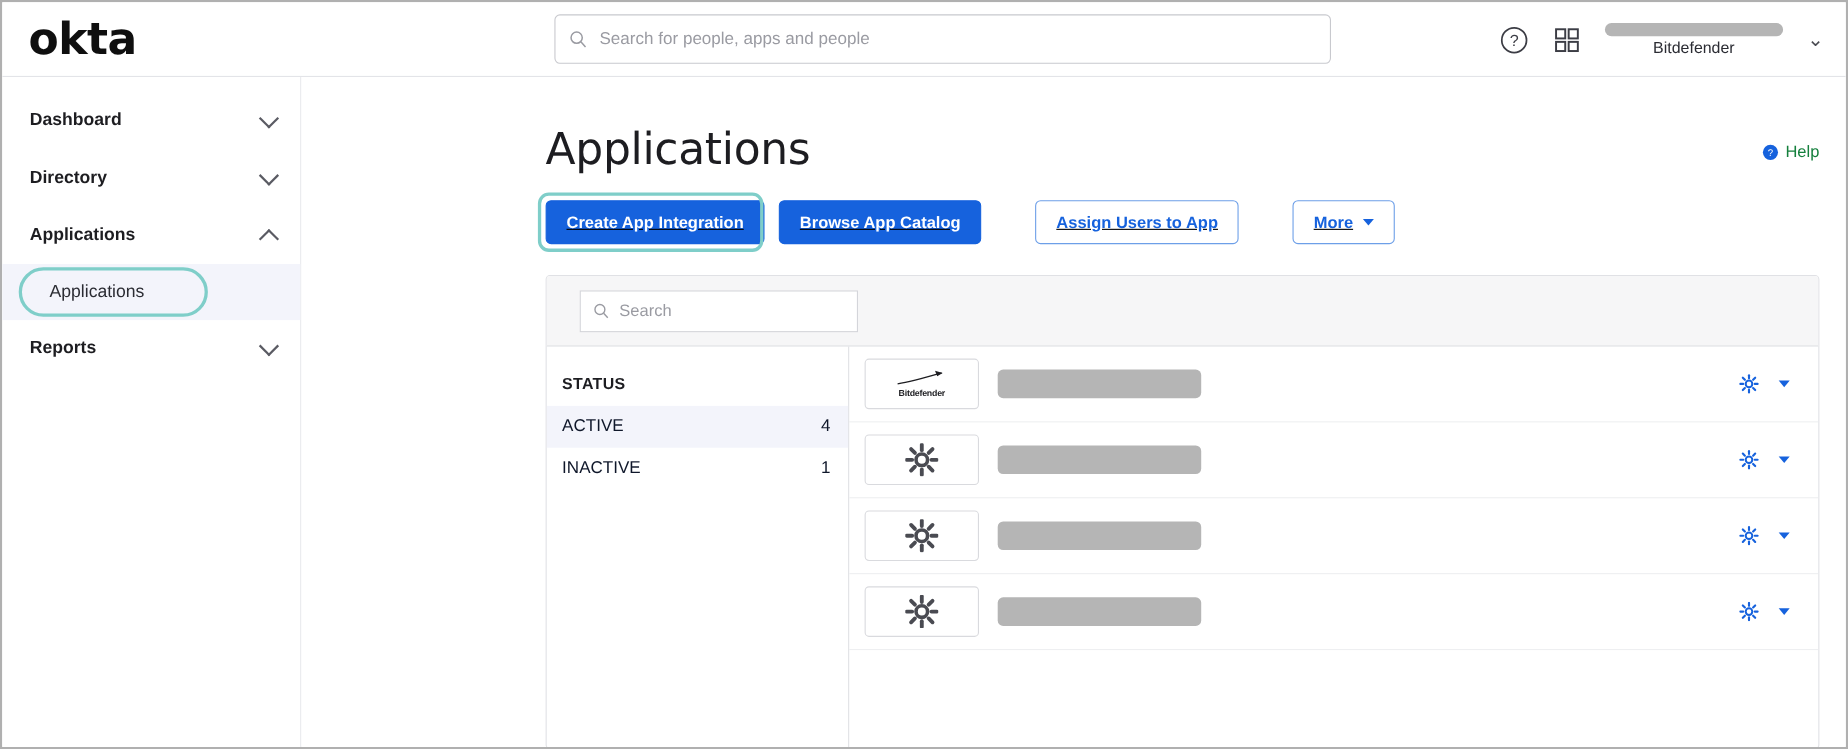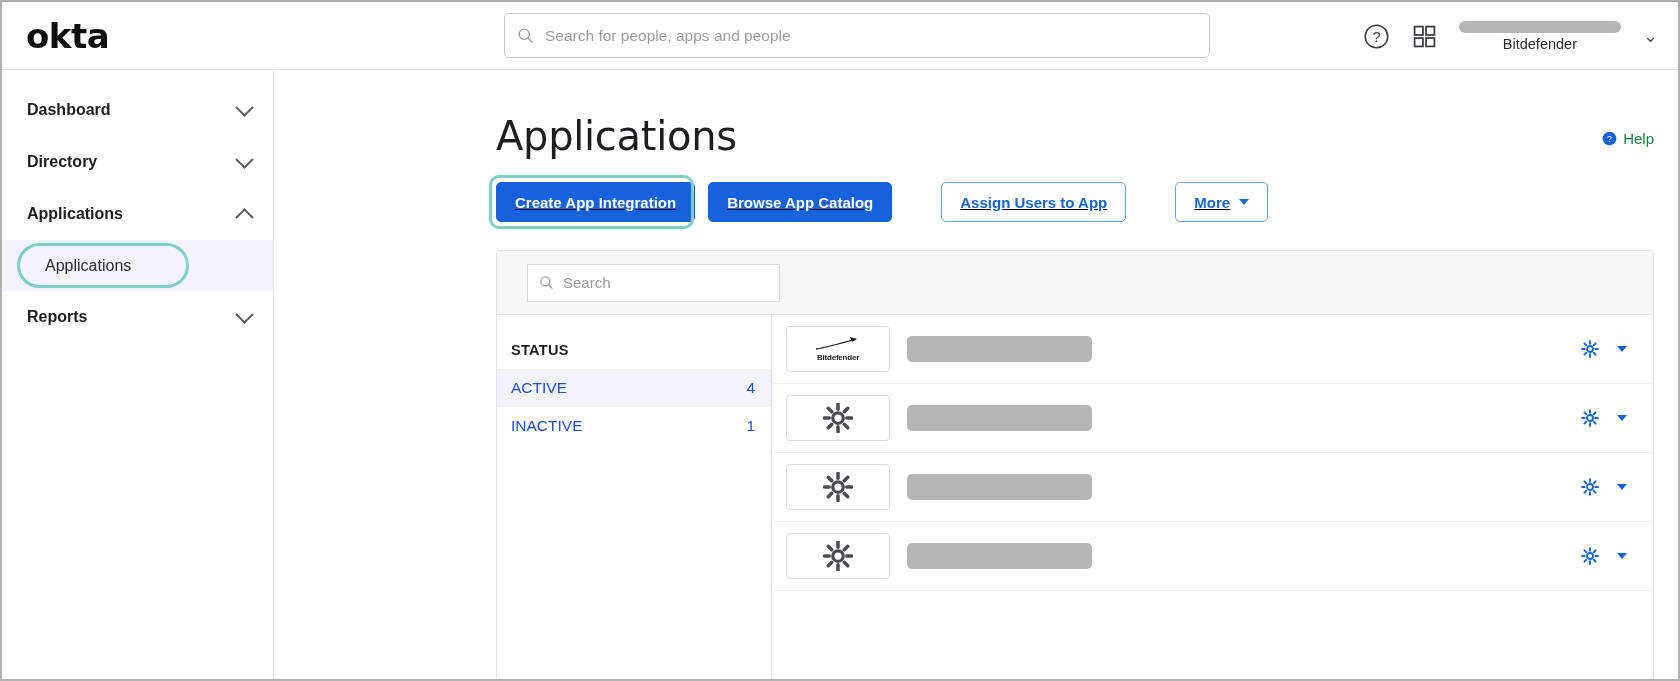--- a/index.html
+++ b/index.html
@@ -21,21 +21,21 @@
   .topbar {
     position: relative;
     height: 68px;
     background: #fff;
     border-bottom: 1px solid #e3e4e8;
     display: flex;
     align-items: center;
   }
   .logo {
     margin-left: 24px;
-    font-size: 34px;
+    font-size: 40px;
     font-weight: 700;
     letter-spacing: -0.5px;
     color: #0f0f0f;
     font-family: "DejaVu Sans", sans-serif;
     line-height: 1;
   }
   .global-search {
     position: absolute;
     left: 502px; top: 11px;
     width: 706px; height: 45px;
@@ -240,21 +240,21 @@
     letter-spacing: 0.3px;
     margin-top: 16px;
   }
   .status-row {
     height: 38px;
     display: flex;
     align-items: center;
     justify-content: space-between;
     padding: 0 16px 0 14px;
     font-size: 15.5px;
-    color: #1d4ed8;
+    color: #0f172a;
     cursor: pointer;
   }
   .status-row.sel { background: #f3f4fb; }
 
   .apps-col { flex: 1; }
   .app-row {
     height: 69px;
     border-bottom: 1px solid #eeeff1;
     display: flex;
     align-items: center;

